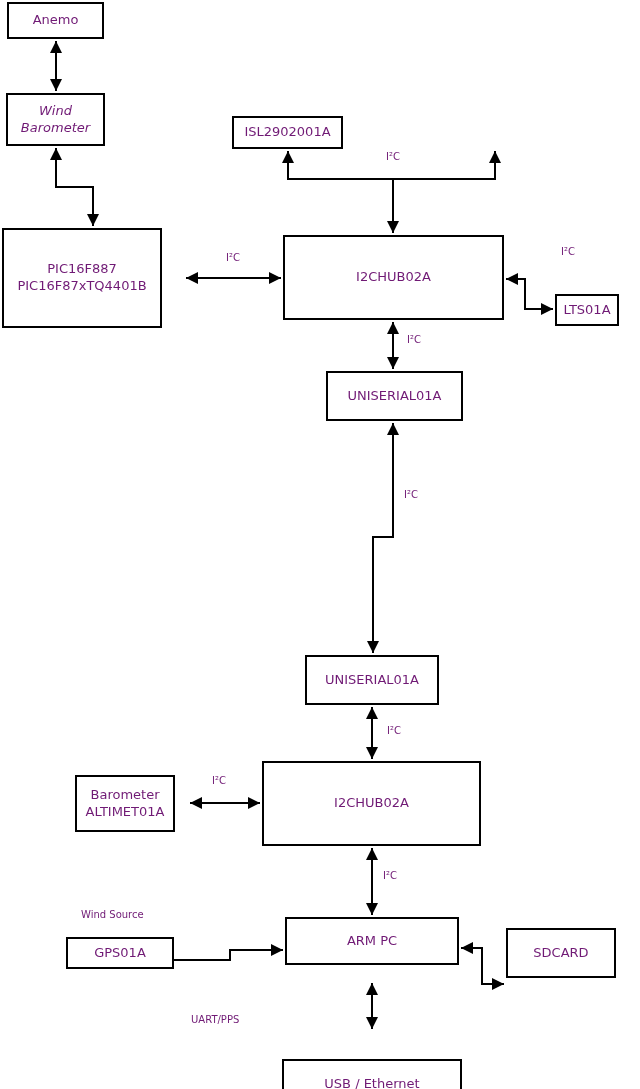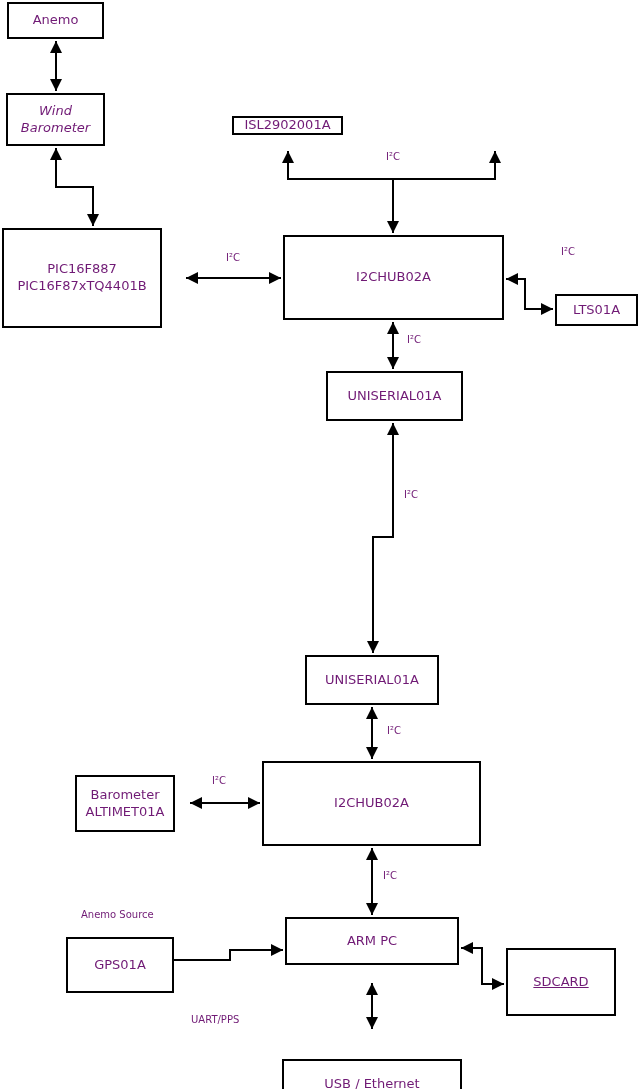--- a/index.html
+++ b/index.html
@@ -74,70 +74,70 @@
   <div class="node" style="left:6px; top:93px; width:99px; height:53px;font-style:italic;">
     <span>Wind</span>
     <span>Barometer</span>
   </div>
 
   <div class="node" style="left:2px; top:228px; width:160px; height:100px;">
     <span>PIC16F887</span>
     <span>PIC16F87xTQ4401B</span>
   </div>
 
-  <div class="node" style="left:232px; top:116px; width:111px; height:19px;">
+  <div class="node" style="left:232px; top:116px; width:111px; height:33px;">
     <span>ISL2902001A</span>
   </div>
 
 
   <div class="node" style="left:283px; top:235px; width:221px; height:85px;">
     <span>I2CHUB02A</span>
   </div>
 
-  <div class="node" style="left:555px; top:294px; width:83px; height:32px;">
+  <div class="node" style="left:555px; top:294px; width:64px; height:32px;">
     <span>LTS01A</span>
   </div>
 
   <div class="node" style="left:326px; top:371px; width:137px; height:50px;">
     <span>UNISERIAL01A</span>
   </div>
 
   <div class="node" style="left:305px; top:655px; width:134px; height:50px;">
     <span>UNISERIAL01A</span>
   </div>
 
   <div class="node" style="left:75px; top:775px; width:100px; height:57px;">
     <span>Barometer</span>
     <span>ALTIMET01A</span>
   </div>
 
   <div class="node" style="left:262px; top:761px; width:219px; height:85px;">
     <span>I2CHUB02A</span>
   </div>
 
-  <div class="node" style="left:66px; top:937px; width:108px; height:56px;">
+  <div class="node" style="left:66px; top:937px; width:108px; height:32px;">
     <span>GPS01A</span>
   </div>
 
   <div class="node" style="left:285px; top:917px; width:174px; height:48px;">
     <span>ARM PC</span>
   </div>
 
-  <div class="node" style="left:506px; top:948px; width:110px; height:68px;text-decoration:underline;">
+  <div class="node" style="left:506px; top:928px; width:110px; height:50px;">
     <span>SDCARD</span>
   </div>
 
   <div class="node" style="left:282px; top:1031px; width:180px; height:50px;margin-top:28px;">
     <span>USB / Ethernet</span>
   </div>
 
   <span class="edge-label" style="left:386px; top:151px;">I²C</span>
   <span class="edge-label" style="left:226px; top:252px;">I²C</span>
   <span class="edge-label" style="left:561px; top:246px;">I²C</span>
   <span class="edge-label" style="left:407px; top:334px;">I²C</span>
   <span class="edge-label" style="left:404px; top:489px;">I²C</span>
   <span class="edge-label" style="left:387px; top:725px;">I²C</span>
   <span class="edge-label" style="left:212px; top:775px;">I²C</span>
   <span class="edge-label" style="left:383px; top:870px;">I²C</span>
-  <span class="edge-label" style="left:81px; top:909px;">Anemo Source</span>
+  <span class="edge-label" style="left:81px; top:909px;">Wind Source</span>
   <span class="edge-label" style="left:191px; top:1014px;">UART/PPS</span>
 
 </div>
 
 </body></html>

